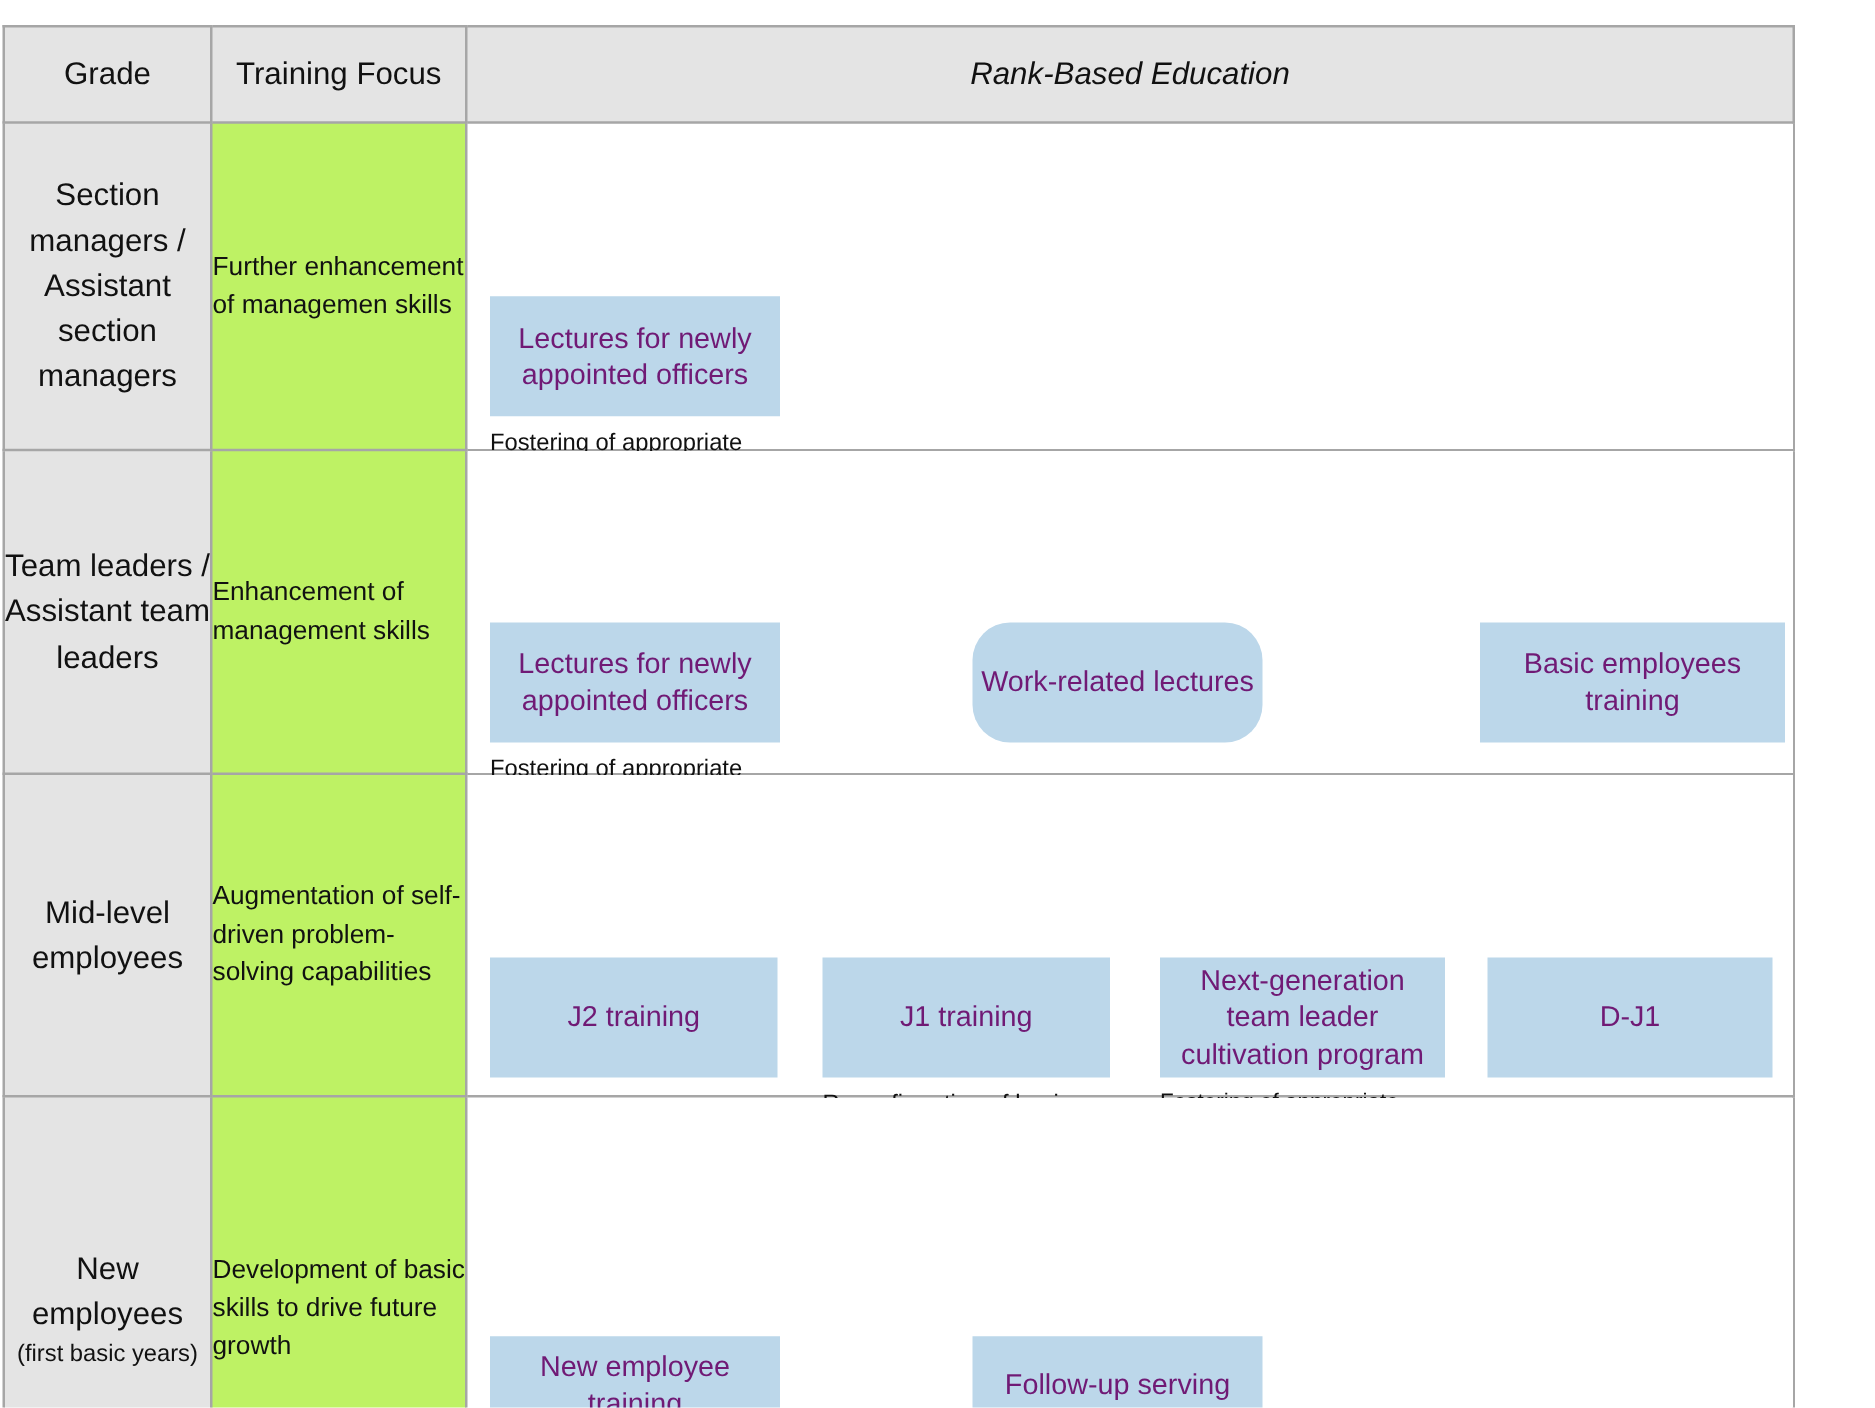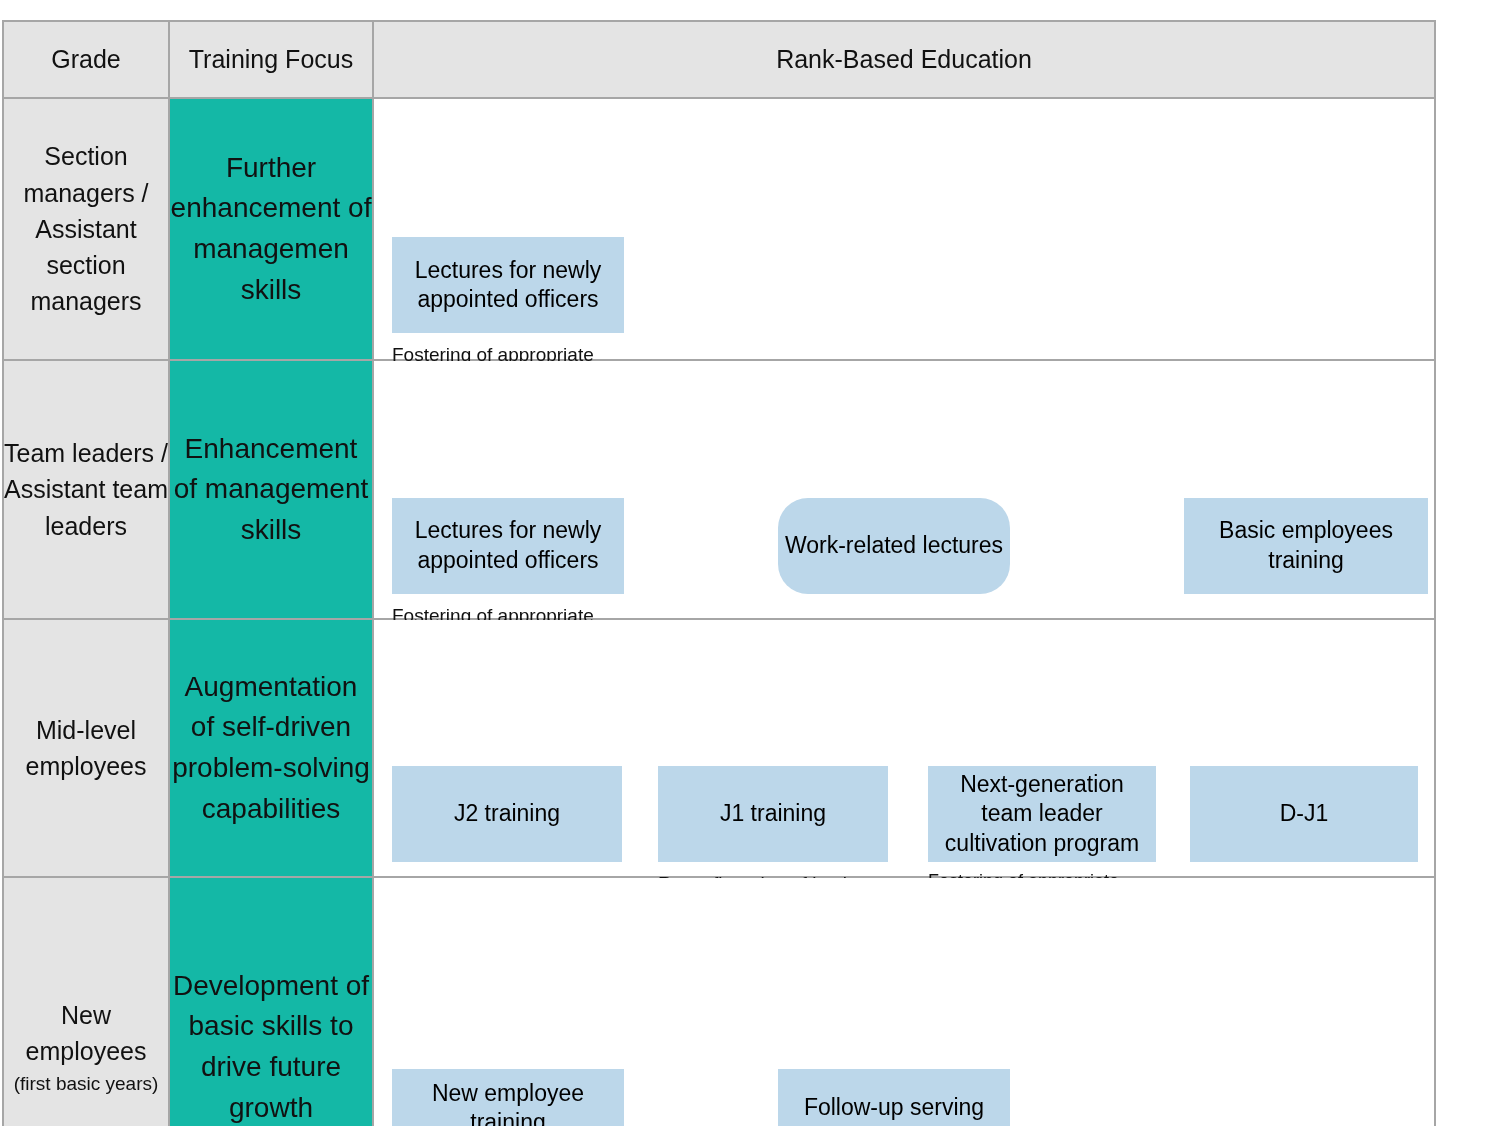--- a/index.html
+++ b/index.html
@@ -41,43 +41,43 @@
   
   .hdr {
     background: #e4e4e4;
     height: 75px;
     text-align: center;
     font-size: 25px;
     color: #111;
   }
   .hdr-grade   { width: 166px; }
   .hdr-focus   { width: 204px; }
-  .hdr-rank    { width: 1062px; }
+  .hdr-rank    { width: 1062px; font-style: italic; }
 
   
   .grade-cell {
     background: #e4e4e4;
     text-align: center;
     font-size: 25px;
     line-height: 1.45;
     padding: 6px 4px;
     color: #111;
   }
   .grade-sub {
     display: block;
     font-size: 19px;
     line-height: 1.35;
     margin-top: 2px;
   }
 
   
   .focus-cell {
-    background: #14b8a6;
-    text-align: center;
-    font-size: 28px;
+    background: #bef264;
+    text-align: left;
+    font-size: 21px;
     line-height: 1.45;
     padding: 8px 10px 8px 14px;
     color: #111;
   }
 
   
   .rank-cell {
     background: #ffffff;
     position: relative;
     padding: 0;
@@ -93,21 +93,21 @@
     box-sizing: border-box;
   }
   .prog-box {
     background: #bcd7ea;
     display: flex;
     align-items: center;
     justify-content: center;
     text-align: center;
     font-size: 23px;
     line-height: 1.28;
-    color: #000000;
+    color: #701a75;
     box-sizing: border-box;
     padding: 2px 6px;
   }
   .prog-desc {
     margin-top: 8px;
     font-size: 19px;
     line-height: 1.45;
     color: #111;
     white-space: pre-line;
   }

